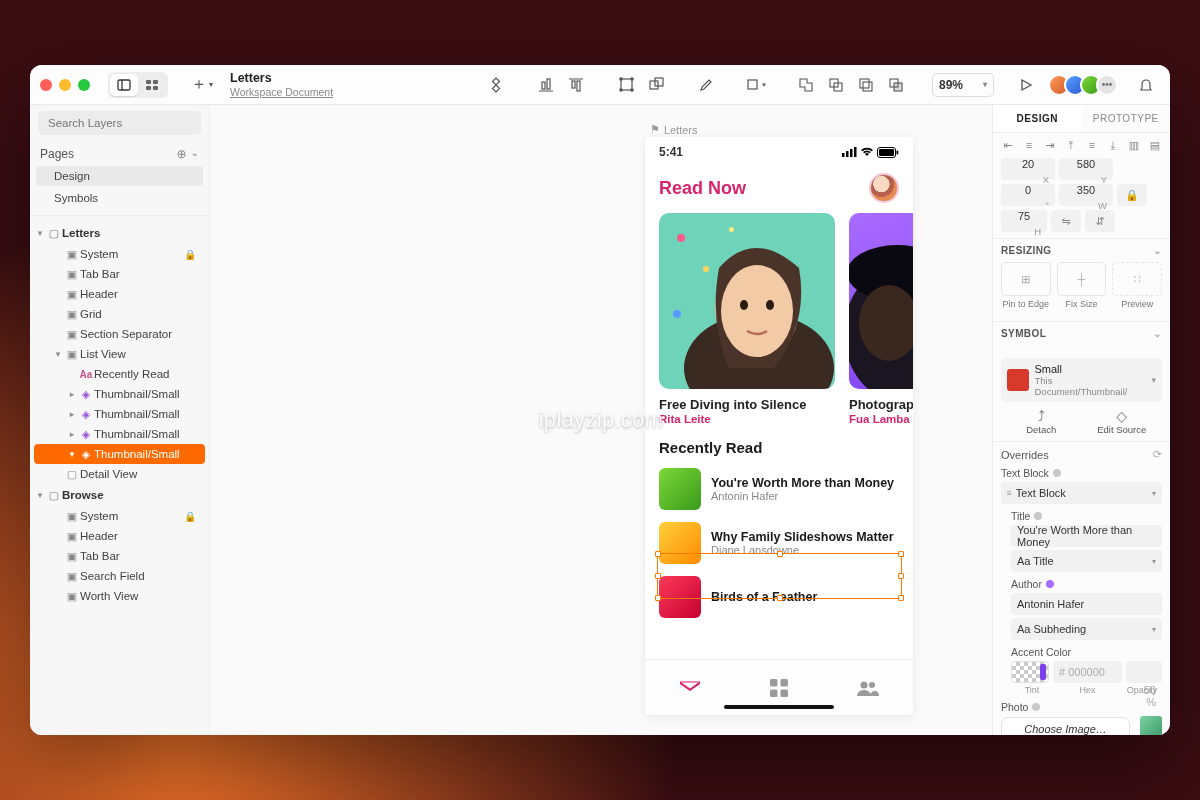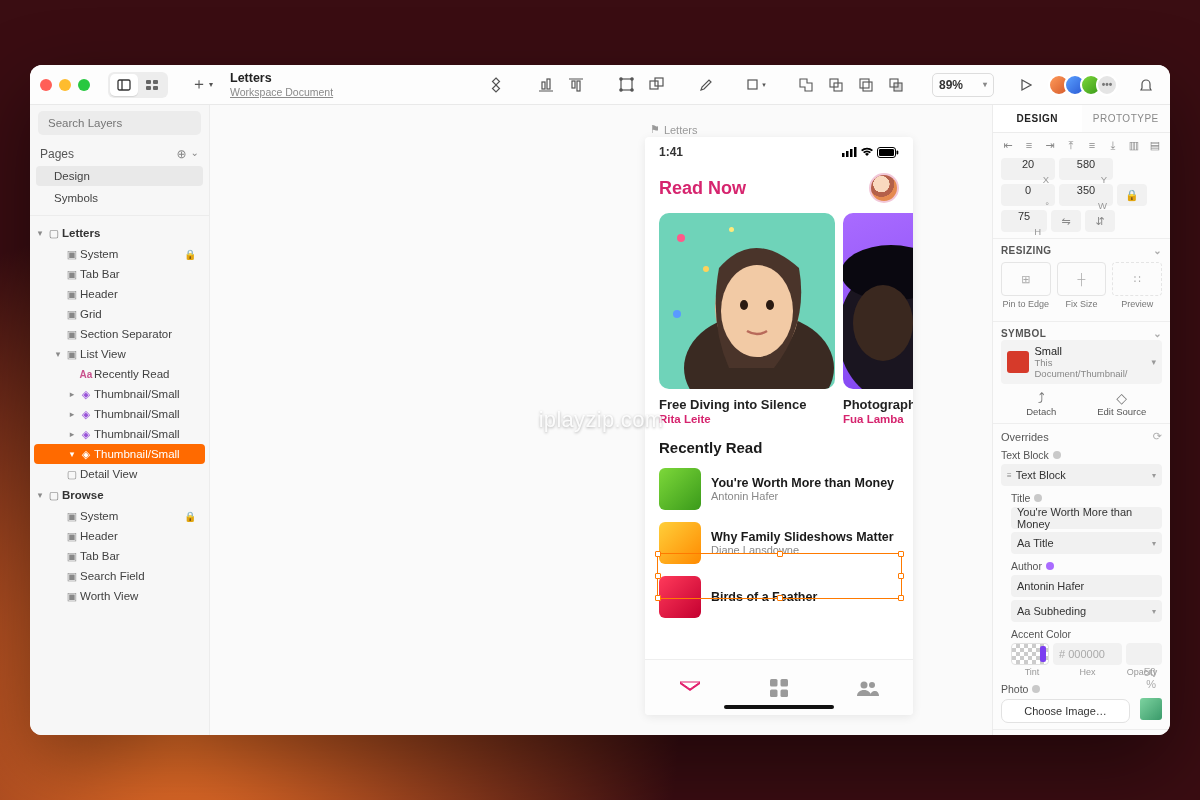--- a/index.html
+++ b/index.html
@@ -59,21 +59,21 @@
   .hdr-row .ic { width:16px; color:#777; }
   
   .canvas { flex:1; background:#fafafa; position:relative; overflow:hidden; }
   .artlabel { position:absolute; left:440px; top:18px; font-size:11px; color:#9a9a9a; display:flex; align-items:center; gap:4px; }
   .artboard { position:absolute; left:435px; top:32px; width:268px; height:578px; background:#fff; border-radius:4px; box-shadow:0 2px 10px rgba(0,0,0,.08); overflow:hidden; }
   .statusbar { display:flex; justify-content:space-between; align-items:center; padding:8px 14px 0; font-size:12px; font-weight:600; }
   .statusbar .right { display:flex; gap:3px; align-items:center; }
   .readnow { display:flex; justify-content:space-between; align-items:center; padding:14px 14px 6px; }
   .readnow h2 { color:#d6246e; font-size:18px; font-weight:700; }
   .avatar { width:30px; height:30px; border-radius:50%; background: radial-gradient(circle at 40% 35%, #f9d9bf 0 35%, #b4604a 36% 55%, #e58a50 56% 100%); border:2px solid #f2c7d8; }
-  .cards { display:flex; gap:8px; padding:4px 0 0 14px; }
+  .cards { display:flex; gap:14px; padding:4px 0 0 14px; }
   .card { width:176px; flex:0 0 176px; }
   .card .img { height:176px; border-radius:10px; background:#6fd3b9; position:relative; overflow:hidden; }
   .card.two .img { background:linear-gradient(160deg,#a96bff,#7b3ff0); }
   .person { position:absolute; inset:0; }
   .conf { position:absolute; width:8px; height:8px; border-radius:50%; }
   .card h4 { font-size:13px; font-weight:600; color:#222; margin:8px 0 1px; }
   .card .auth { font-size:11.5px; color:#d6246e; font-weight:600; }
   .section-title { font-size:15px; font-weight:700; padding:14px 14px 6px; color:#1a1a1a; }
   .list { padding:0 14px; }
   .li { display:flex; gap:10px; align-items:center; padding:6px 0; }
@@ -98,42 +98,42 @@
   .fld { display:flex; align-items:center; background:#f1f1f1; border-radius:4px; height:22px; padding:0 6px; gap:4px; }
   .fld.sm{ width:54px;flex-direction:column; } .fld.xs{ width:30px; justify-content:center; color:#888;}
   .fld .v { font-size:11px; color:#333; }
   .fld .l { font-size:9.5px; color:#999; margin-left:auto; }
   .sect { border-top:1px solid #eee; padding:6px 8px; }
   .sect h5 { font-size:10px; letter-spacing:.4px; color:#555; font-weight:700; display:flex; justify-content:space-between; align-items:center; text-transform:uppercase;}
   .resize-row { display:flex; gap:6px; padding:6px 0; }
   .resize-row .box { flex:1; text-align:center; }
   .resize-row .bx { height:34px; border:1px solid #e5e5e5; border-radius:4px; display:flex; align-items:center; justify-content:center; color:#aaa; margin-bottom:3px; }
   .resize-row .lbl { font-size:9px; color:#777; }
-  .symrow { display:flex; align-items:center; gap:6px; background:#f3f3f3; border-radius:4px; padding:5px 6px; margin-top:1px; }
+  .symrow { display:flex; align-items:center; gap:6px; background:#f3f3f3; border-radius:4px; padding:5px 6px; margin-top:19px; }
   .symrow .sw { width:22px; height:22px; border-radius:3px; background:#d63a2a; }
   .symrow .txt .a { font-size:11px; color:#222; }
   .symrow .txt .b { font-size:9.5px; color:#888; }
   .twob { display:flex; margin-top:6px; }
   .twob > div { flex:1; text-align:center; font-size:9.5px; color:#555; }
   .twob .ico { font-size:14px; color:#777; }
   .ov-label { font-size:10.5px; color:#555; margin-top:6px; display:flex; align-items:center; gap:4px;}
   .ov-dot{ width:8px;height:8px;border-radius:50%;background:#c9c9c9;}
   .ov-dot.p{ background:#a96bff;}
   .txtfield { background:#f1f1f1; border-radius:4px; height:22px; display:flex; align-items:center; padding:0 6px; margin-top:3px; font-size:11px; color:#333; justify-content:space-between;}
   .indent { padding-left:10px; }
   .colorrow { display:flex; gap:4px; margin-top:3px; align-items:center; }
   .swatch { width:38px; height:22px; border-radius:4px; background:repeating-conic-gradient(#ccc 0 25%, #fff 0 50%) 0 0/8px 8px; border:1px solid #e0e0e0; position:relative;}
   .swatch::after{content:"";position:absolute;right:2px;top:2px;bottom:2px;width:6px;background:#7b3ff0;border-radius:2px;}
   .hex { flex:1; }
   .opc { width:36px; text-align:right; padding-right:6px;}
   .sublab { display:flex; font-size:9px; color:#999; margin-top:2px; }
   .sublab span:nth-child(1){width:42px;text-align:center}
   .sublab span:nth-child(2){flex:1;text-align:center}
   .sublab span:nth-child(3){width:40px;text-align:center}
-  .choose { background:#fff; border:1px solid #e2e2e2; border-radius:7px; height:24px; display:flex; align-items:center; justify-content:center; margin-top:4px; font-size:11px; color:#333; gap:6px;}
+  .choose { background:#fff; border:1px solid #e2e2e2; border-radius:7px; height:24px; display:flex; align-items:center; justify-content:center; margin-top:4px; font-size:11px; color:#333; gap:6px;font-style:italic;}
   .thumb-sm { width:22px; height:22px; border-radius:3px; background:linear-gradient(135deg,#7dd3a0,#3a9a6a); margin-left:6px;}
   svg { display:block; }
 </style>
 </head>
 <body>
 
 <div class="window">
 
   <div class="toolbar">
     <div class="traffic">
@@ -387,21 +387,21 @@
         </div>
     </div>
 
     <div class="canvas">
       <div class="artlabel">
           <span>⚑</span>
           <span>Letters</span>
         </div>
       <div class="artboard">
         <div class="statusbar">
-          <span>1:41</span>
+          <span>5:41</span>
           <span class="right">
             <svg width="15" height="10" viewBox="0 0 15 10">
                 <rect x="0" y="6" width="2.5" height="4" fill="#000"></rect>
                 <rect x="4" y="4" width="2.5" height="6" fill="#000"></rect>
                 <rect x="8" y="2" width="2.5" height="8" fill="#000"></rect>
                 <rect x="12" y="0" width="2.5" height="10" fill="#000"></rect>
               </svg>
             <svg width="14" height="10" viewBox="0 0 14 10" fill="#000">
                 <path d="M7 9L5 7a3 3 0 014 0zM3 5a6 6 0 018 0l-1.3 1.3a4.2 4.2 0 00-5.4 0zM1 3a9 9 0 0112 0l-1.3 1.3a7.2 7.2 0 00-9.4 0z"></path>
               </svg>

